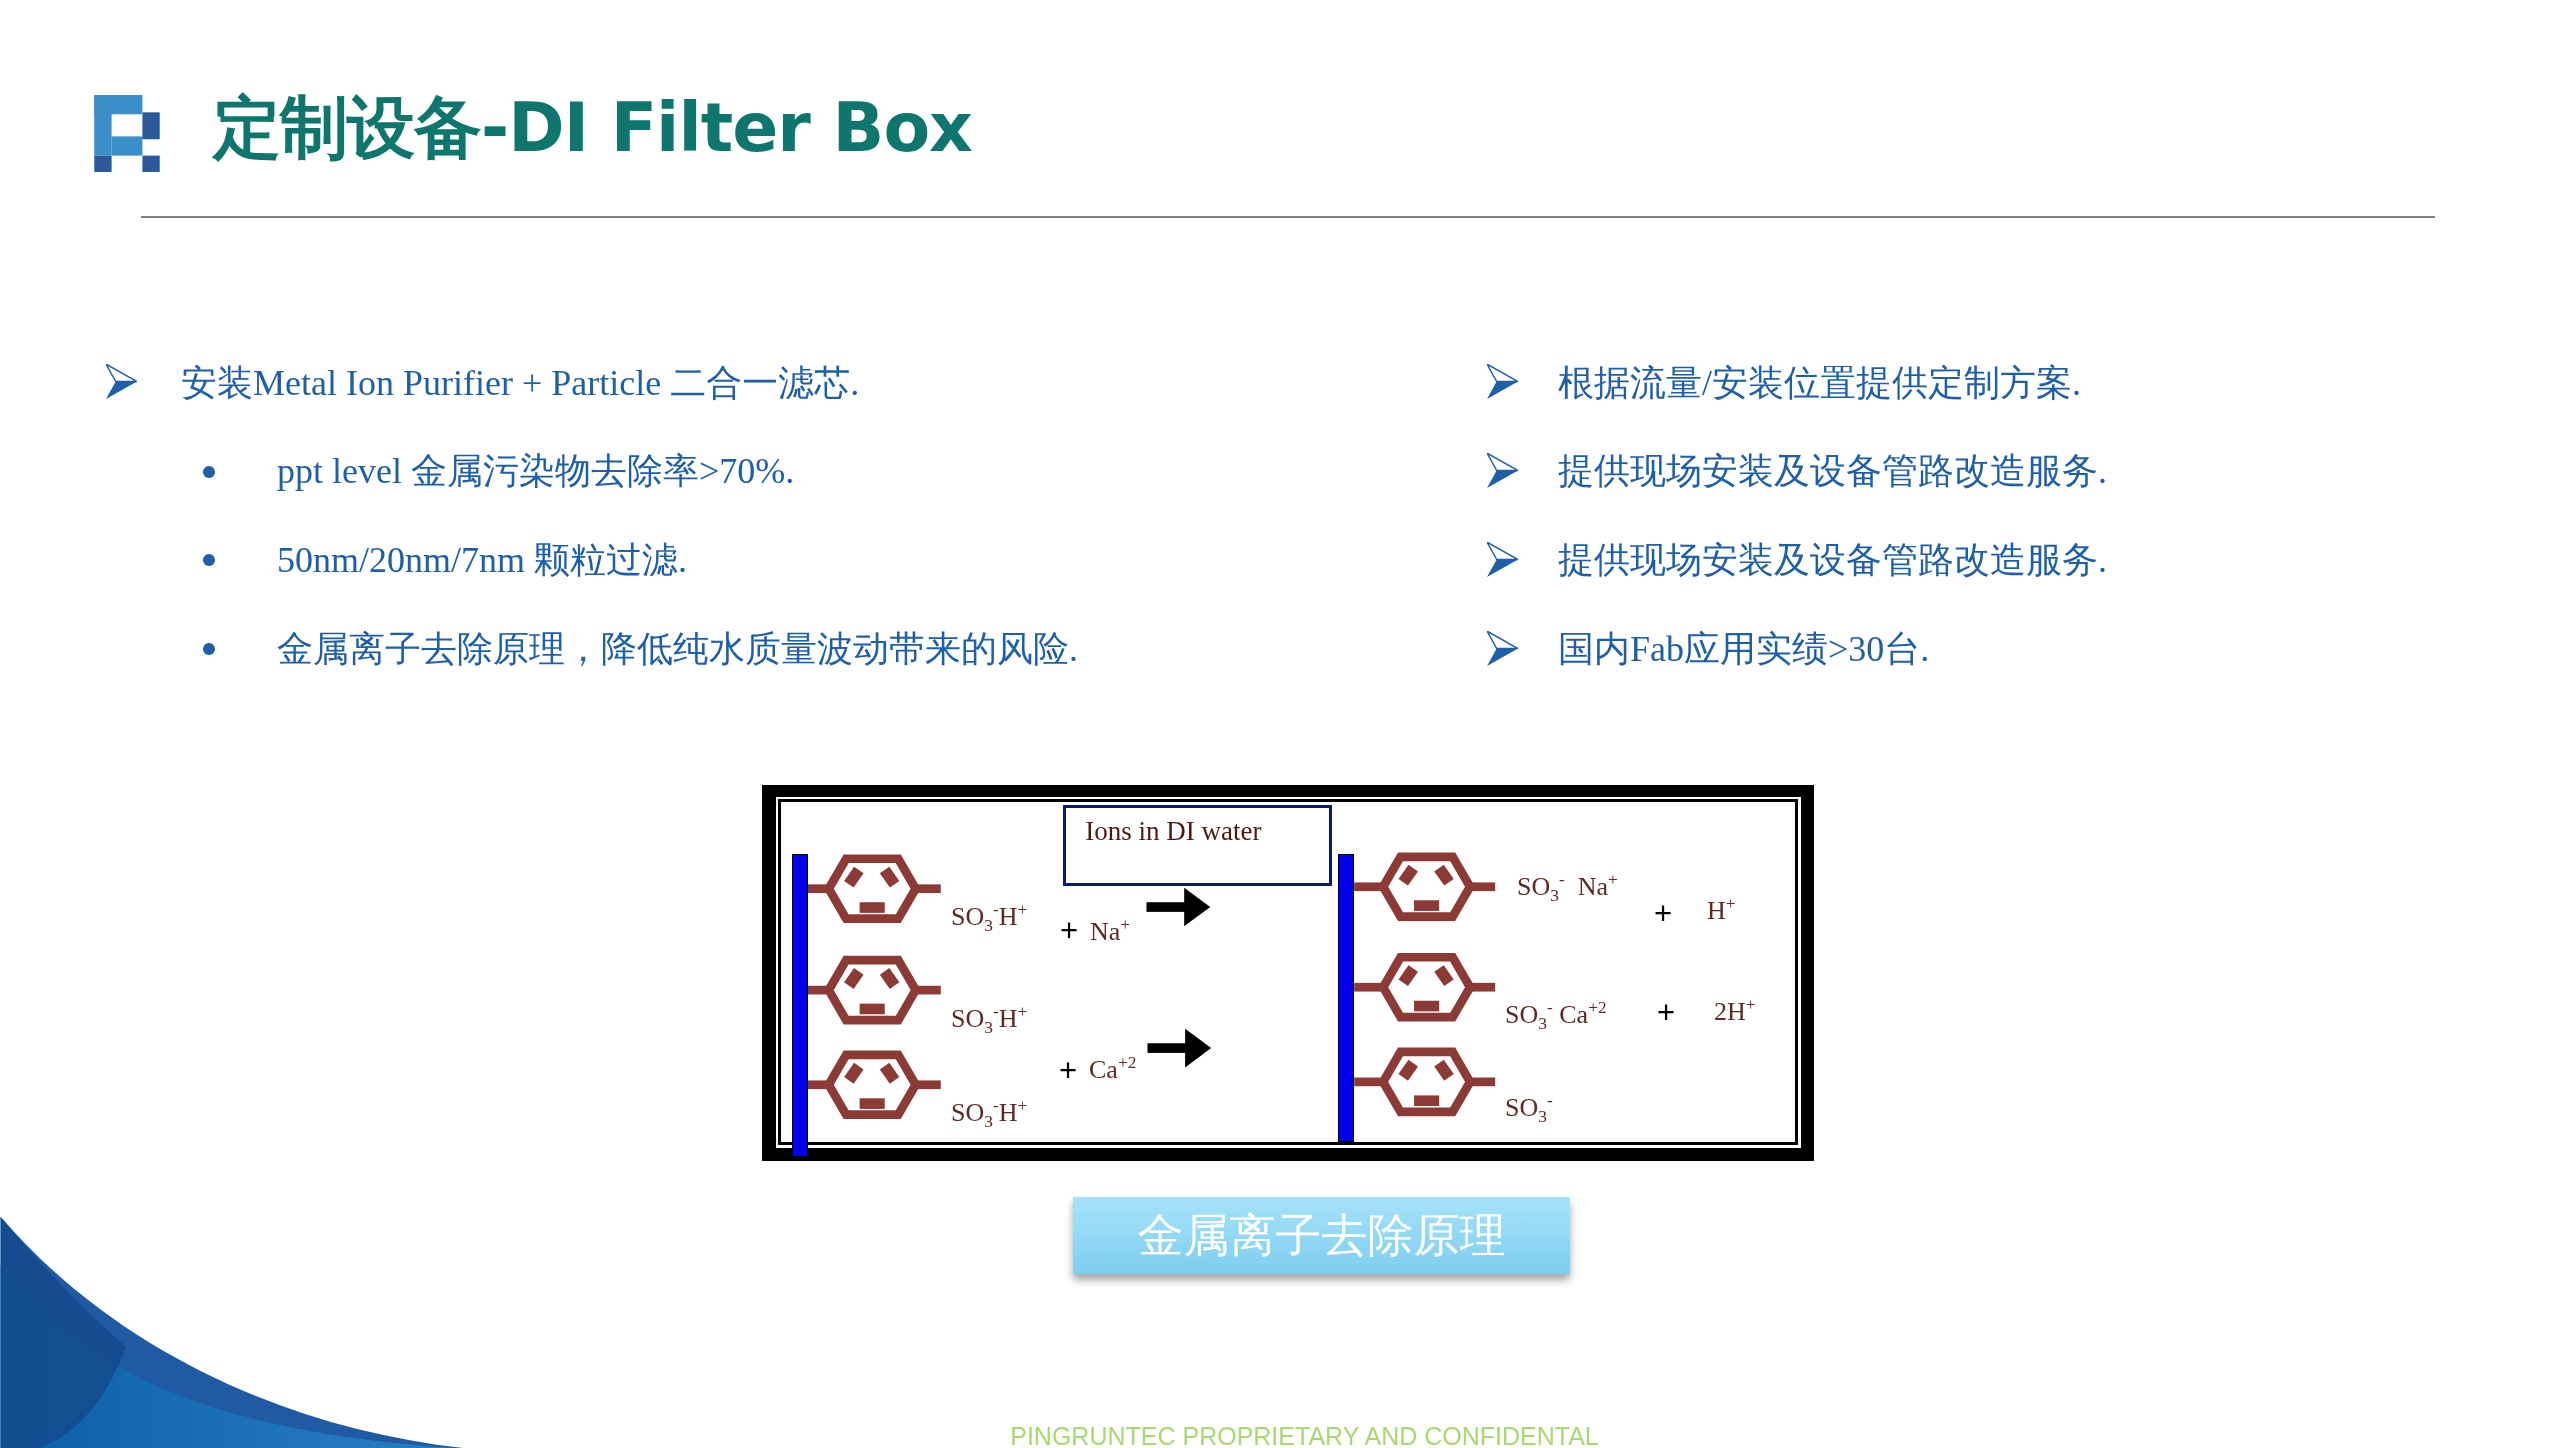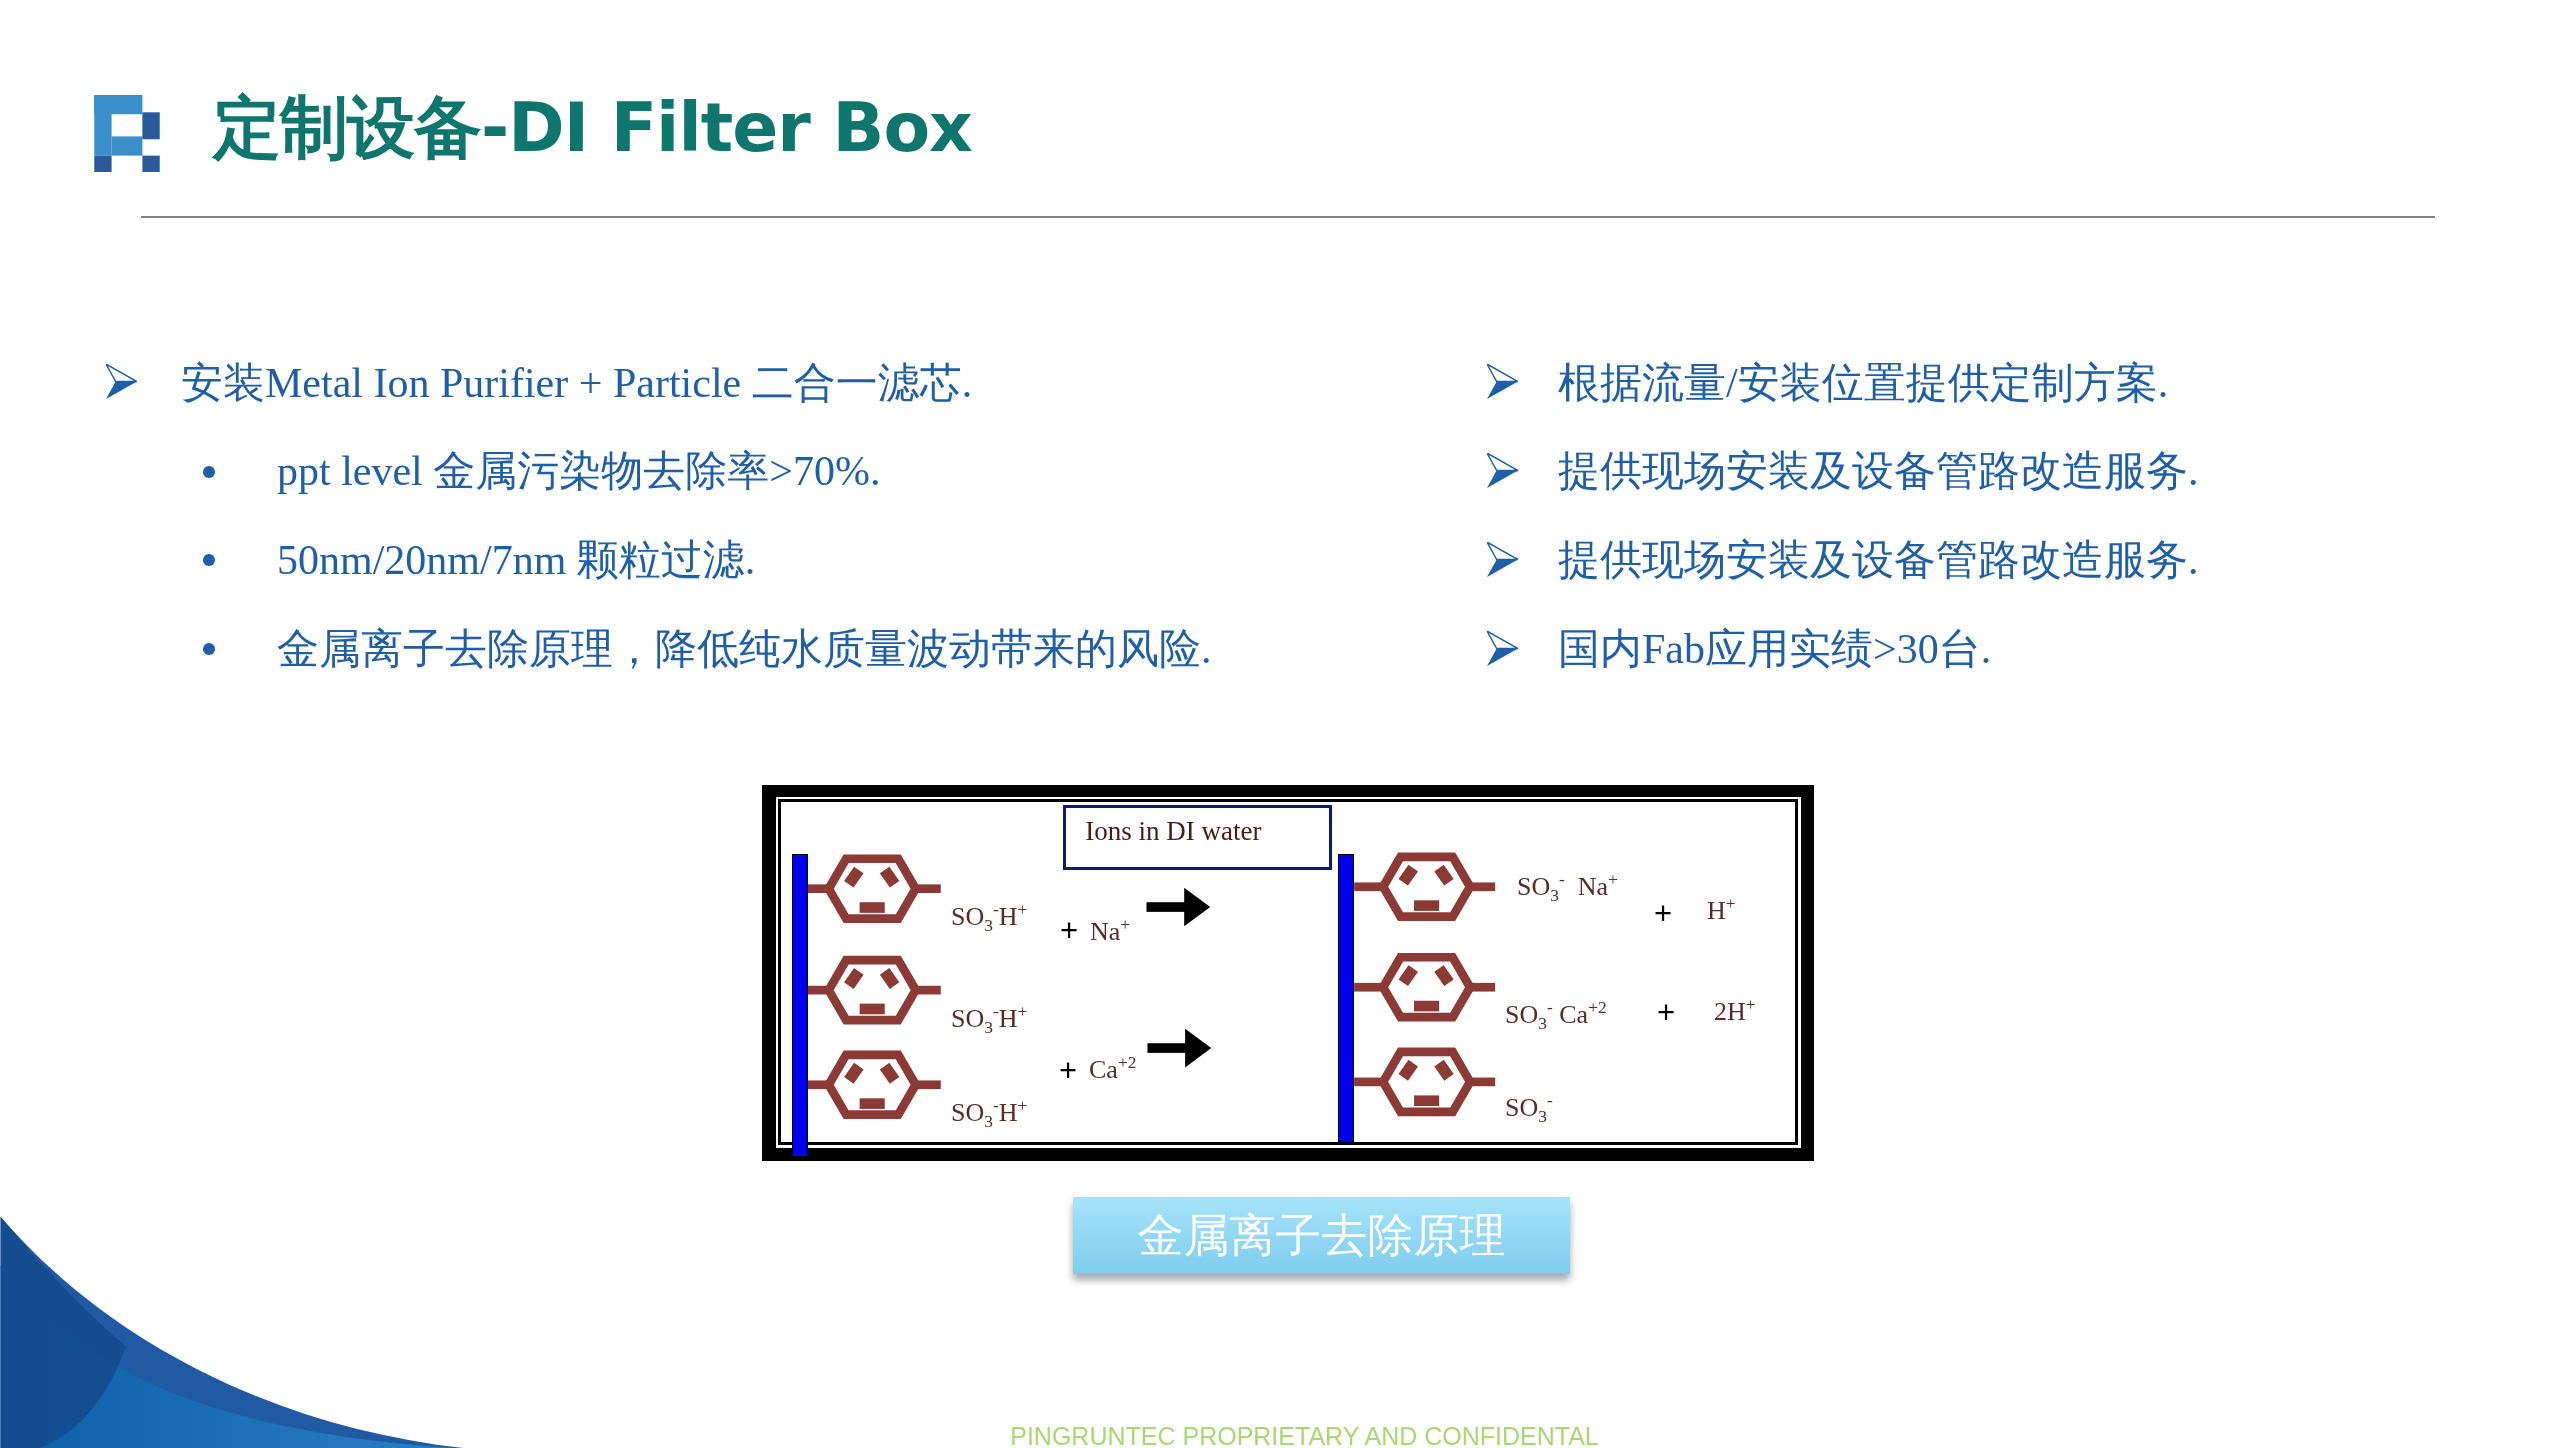--- a/index.html
+++ b/index.html
@@ -1,30 +1,30 @@
 <!DOCTYPE html>
 <html><head>
 <meta charset="utf-8">
 <style>
   html, body { margin:0; padding:0; }
   body { width:2576px; height:1449px; position:relative; overflow:hidden; background:#ffffff; font-family:"DejaVu Serif", serif; }
   .abs { position:absolute; }
   .logo { left:94px; top:95px; width:66px; height:77px; }
   .title { left:213px; top:81px; font-family:"DejaVu Sans", sans-serif; font-weight:bold; font-size:68px; line-height:93px; color:#0f766e; letter-spacing:-1px; white-space:nowrap; }
   .rule { left:141px; top:216px; width:2294px; height:1.9px; background:#808080; }
-  .row { position:absolute; white-space:nowrap; color:#1f5fa8; font-size:42px; line-height:58px; font-family:"Liberation Serif", serif; }
+  .row { position:absolute; white-space:nowrap; color:#1f5fa8; font-size:36px; line-height:58px; font-family:"Liberation Serif", serif; }
   .arrow-icon { position:absolute; width:31px; height:35px; }
   .dot-icon { position:absolute; width:11.6px; height:11.6px; border-radius:50%; background:#1f5fa8; }
   .diagram { left:762px; top:785px; width:1052px; height:376px; background:#000; box-sizing:border-box; }
   .diagram-inner-gap { position:absolute; left:13.5px; top:11.6px; right:13.5px; bottom:13.5px; background:#fff; }
   .diagram-inner { position:absolute; left:2.9px; top:2.9px; right:2.9px; bottom:2.9px; border:3.9px solid #000; background:#fff; box-sizing:border-box; }
   .chem { position:absolute; font-family:"Liberation Serif", serif; font-size:26px; color:#5a2a24; white-space:nowrap; line-height:29px; }
   .chem sub, .chem sup { font-size:17.4px; }
   .plus { position:absolute; font-family:"Liberation Sans", sans-serif; font-size:31px; color:#000; line-height:31px; }
-  .ions-box { left:1063px; top:805px; width:269px; height:65px; border:3.9px solid #0b1a7a; box-sizing:border-box; background:#fff; }
+  .ions-box { left:1063px; top:805px; width:269px; height:81px; border:3.9px solid #0b1a7a; box-sizing:border-box; background:#fff; }
   .ions-label { position:absolute; left:19.3px; top:7.7px; font-family:"Liberation Serif", serif; font-size:27px; color:#4a1a14; white-space:nowrap; }
   .bar { position:absolute; width:15.5px; background:#0000ee; border:1.9px solid #000; box-sizing:border-box; }
   .caption { left:1073px; top:1197px; width:497px; height:77px; background:linear-gradient(#a6e3fa, #7fcdee); box-shadow:0 5.8px 7.7px rgba(0,0,0,0.35); color:#fff; font-family:"DejaVu Sans", sans-serif; font-size:46px; text-align:center; line-height:77px; }
   .footer { left:981px; top:1422px; width:647px; font-family:"Liberation Sans", sans-serif; font-size:25px; color:#a8d870; white-space:nowrap; text-align:center; }
   .corner { left:0; top:1207px; width:676px; height:241px; }
 </style>
 </head>
 <body>
 
 <svg class="abs logo" viewBox="0 0 68 80">

